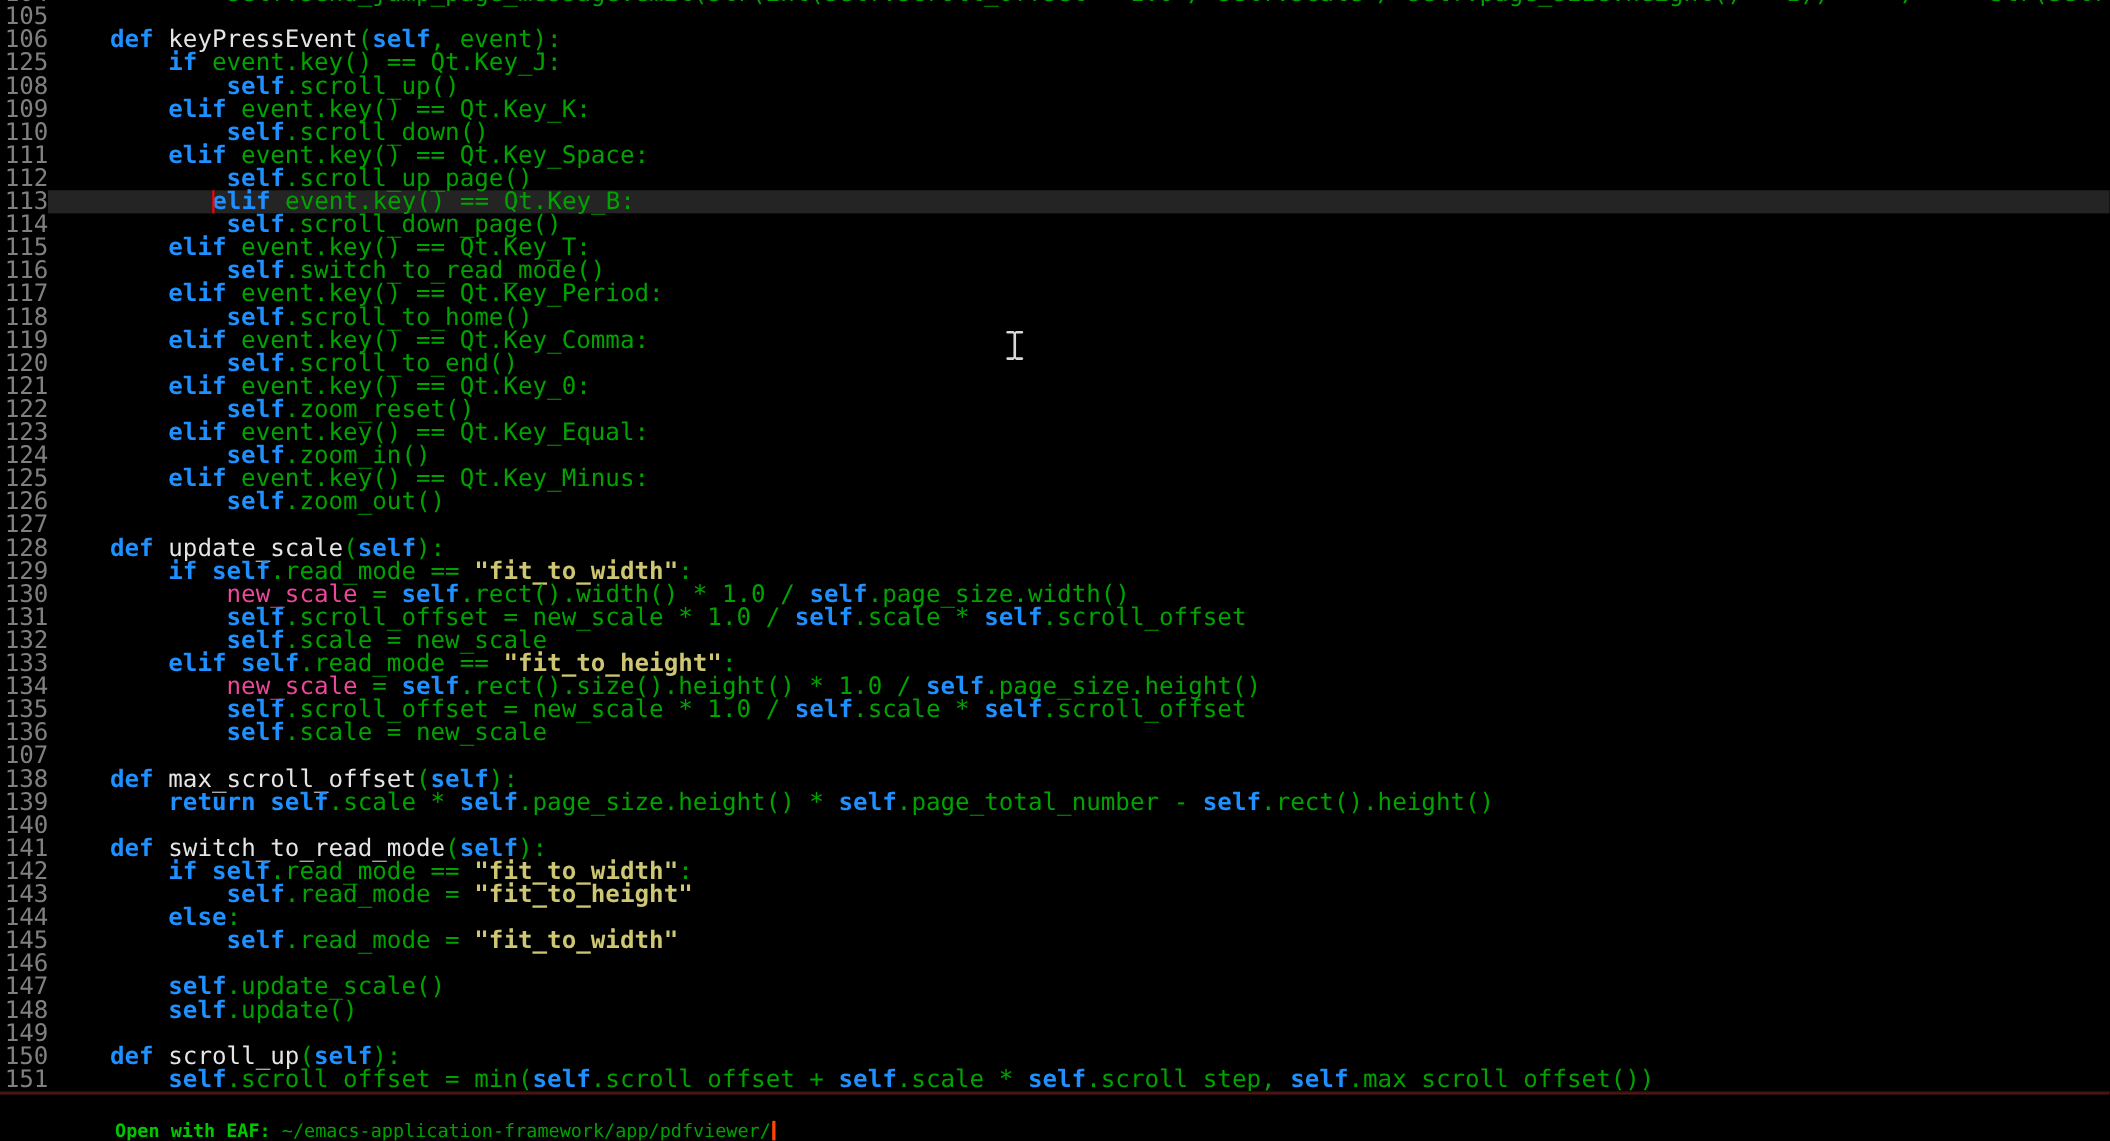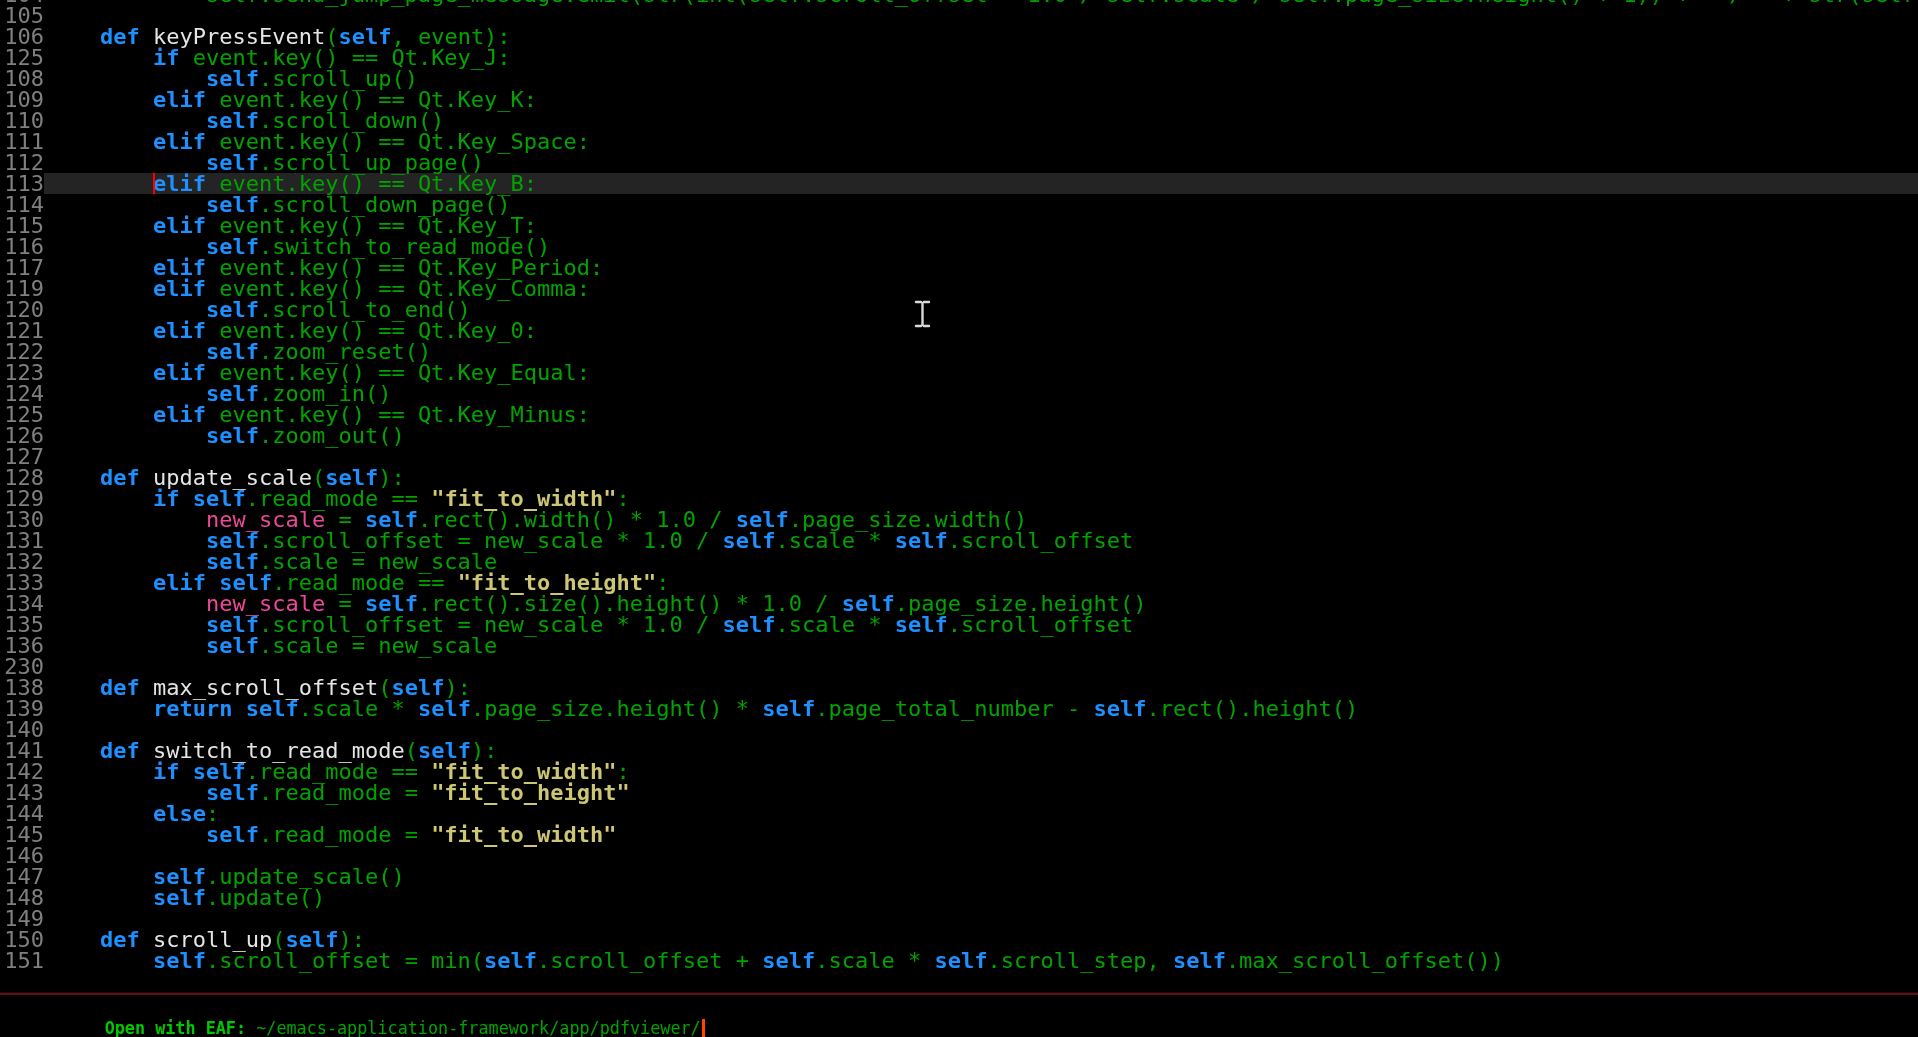--- a/index.html
+++ b/index.html
@@ -5,21 +5,21 @@
   html,body { margin:0; padding:0; background:#000; }
   .screen {
     position:relative; width:1918px; height:1037px; overflow:hidden;
     background:#000000;
     font-family:"DejaVu Sans Mono", monospace;
   }
   
   .code-window { position:absolute; left:0; top:0; width:1918px; height:992px; overflow:hidden; }
   .code-scroll { position:absolute; left:0; top:-16px; width:100%; }
   .row { display:flex; height:21px; line-height:21px; font-size:22px; white-space:pre; }
-  .row.hl { background:linear-gradient(90deg, #000000 0 44px, #242424 44px 100%); }
+  .row.hl { background:linear-gradient(90deg, #000000 0 44px, #242424 44px 100%);gap:40px; }
   .ln { flex:none; width:44px; text-align:right; color:#808080; }
   .code { position:relative; flex:1; padding-left:3px; color:#00a300; }
   .k { color:#1e90ff; font-weight:bold; }
   .f { color:#e5e5e5; }
   .s { color:#cdc673; font-weight:bold; }
   .v { color:#ec4899; }
   .caret-bar { position:absolute; top:0; width:2px; height:21px; background:#ff0000; }
   
   .modeline { position:absolute; left:0; top:992px; width:1918px; height:3px; background:#571414; border-top:1px solid #2a0808; box-sizing:border-box; }
   
@@ -47,39 +47,40 @@
         <div class="row"><span class="ln">108</span><span class="code"><span>            </span><span class="k">self</span><span>.scroll_up()</span></span></div>
         <div class="row"><span class="ln">109</span><span class="code"><span>        </span><span class="k">elif</span><span> event.key() == Qt.Key_K:</span></span></div>
         <div class="row"><span class="ln">110</span><span class="code"><span>            </span><span class="k">self</span><span>.scroll_down()</span></span></div>
         <div class="row"><span class="ln">111</span><span class="code"><span>        </span><span class="k">elif</span><span> event.key() == Qt.Key_Space:</span></span></div>
         <div class="row"><span class="ln">112</span><span class="code"><span>            </span><span class="k">self</span><span>.scroll_up_page()</span></span></div>
         <div class="row hl"><span class="ln">113</span><span class="code"><span class="caret-bar" style="left: calc(8ch + 3px);"></span><span>        </span><span class="k">elif</span><span> event.key() == Qt.Key_B:</span></span></div>
         <div class="row"><span class="ln">114</span><span class="code"><span>            </span><span class="k">self</span><span>.scroll_down_page()</span></span></div>
         <div class="row"><span class="ln">115</span><span class="code"><span>        </span><span class="k">elif</span><span> event.key() == Qt.Key_T:</span></span></div>
         <div class="row"><span class="ln">116</span><span class="code"><span>            </span><span class="k">self</span><span>.switch_to_read_mode()</span></span></div>
         <div class="row"><span class="ln">117</span><span class="code"><span>        </span><span class="k">elif</span><span> event.key() == Qt.Key_Period:</span></span></div>
+        <div class="row"><span class="ln">118</span><span class="code"><span>            </span><span class="k">self</span><span>.scroll_to_home()</span></span></div>
         <div class="row"><span class="ln">119</span><span class="code"><span>        </span><span class="k">elif</span><span> event.key() == Qt.Key_Comma:</span></span></div>
         <div class="row"><span class="ln">120</span><span class="code"><span>            </span><span class="k">self</span><span>.scroll_to_end()</span></span></div>
         <div class="row"><span class="ln">121</span><span class="code"><span>        </span><span class="k">elif</span><span> event.key() == Qt.Key_0:</span></span></div>
         <div class="row"><span class="ln">122</span><span class="code"><span>            </span><span class="k">self</span><span>.zoom_reset()</span></span></div>
         <div class="row"><span class="ln">123</span><span class="code"><span>        </span><span class="k">elif</span><span> event.key() == Qt.Key_Equal:</span></span></div>
         <div class="row"><span class="ln">124</span><span class="code"><span>            </span><span class="k">self</span><span>.zoom_in()</span></span></div>
         <div class="row"><span class="ln">125</span><span class="code"><span>        </span><span class="k">elif</span><span> event.key() == Qt.Key_Minus:</span></span></div>
         <div class="row"><span class="ln">126</span><span class="code"><span>            </span><span class="k">self</span><span>.zoom_out()</span></span></div>
         <div class="row"><span class="ln">127</span><span class="code"></span></div>
         <div class="row"><span class="ln">128</span><span class="code"><span>    </span><span class="k">def</span><span> </span><span class="f">update_scale</span><span>(</span><span class="k">self</span><span>):</span></span></div>
         <div class="row"><span class="ln">129</span><span class="code"><span>        </span><span class="k">if</span><span> </span><span class="k">self</span><span>.read_mode == </span><span class="s">"fit_to_width"</span><span>:</span></span></div>
         <div class="row"><span class="ln">130</span><span class="code"><span>            </span><span class="v">new_scale</span><span> = </span><span class="k">self</span><span>.rect().width() * 1.0 / </span><span class="k">self</span><span>.page_size.width()</span></span></div>
         <div class="row"><span class="ln">131</span><span class="code"><span>            </span><span class="k">self</span><span>.scroll_offset = new_scale * 1.0 / </span><span class="k">self</span><span>.scale * </span><span class="k">self</span><span>.scroll_offset</span></span></div>
         <div class="row"><span class="ln">132</span><span class="code"><span>            </span><span class="k">self</span><span>.scale = new_scale</span></span></div>
         <div class="row"><span class="ln">133</span><span class="code"><span>        </span><span class="k">elif</span><span> </span><span class="k">self</span><span>.read_mode == </span><span class="s">"fit_to_height"</span><span>:</span></span></div>
         <div class="row"><span class="ln">134</span><span class="code"><span>            </span><span class="v">new_scale</span><span> = </span><span class="k">self</span><span>.rect().size().height() * 1.0 / </span><span class="k">self</span><span>.page_size.height()</span></span></div>
         <div class="row"><span class="ln">135</span><span class="code"><span>            </span><span class="k">self</span><span>.scroll_offset = new_scale * 1.0 / </span><span class="k">self</span><span>.scale * </span><span class="k">self</span><span>.scroll_offset</span></span></div>
         <div class="row"><span class="ln">136</span><span class="code"><span>            </span><span class="k">self</span><span>.scale = new_scale</span></span></div>
-        <div class="row"><span class="ln">230</span><span class="code"></span></div>
+        <div class="row"><span class="ln">107</span><span class="code"></span></div>
         <div class="row"><span class="ln">138</span><span class="code"><span>    </span><span class="k">def</span><span> </span><span class="f">max_scroll_offset</span><span>(</span><span class="k">self</span><span>):</span></span></div>
         <div class="row"><span class="ln">139</span><span class="code"><span>        </span><span class="k">return</span><span> </span><span class="k">self</span><span>.scale * </span><span class="k">self</span><span>.page_size.height() * </span><span class="k">self</span><span>.page_total_number - </span><span class="k">self</span><span>.rect().height()</span></span></div>
         <div class="row"><span class="ln">140</span><span class="code"></span></div>
         <div class="row"><span class="ln">141</span><span class="code"><span>    </span><span class="k">def</span><span> </span><span class="f">switch_to_read_mode</span><span>(</span><span class="k">self</span><span>):</span></span></div>
         <div class="row"><span class="ln">142</span><span class="code"><span>        </span><span class="k">if</span><span> </span><span class="k">self</span><span>.read_mode == </span><span class="s">"fit_to_width"</span><span>:</span></span></div>
         <div class="row"><span class="ln">143</span><span class="code"><span>            </span><span class="k">self</span><span>.read_mode = </span><span class="s">"fit_to_height"</span></span></div>
         <div class="row"><span class="ln">144</span><span class="code"><span>        </span><span class="k">else</span><span>:</span></span></div>
         <div class="row"><span class="ln">145</span><span class="code"><span>            </span><span class="k">self</span><span>.read_mode = </span><span class="s">"fit_to_width"</span></span></div>
         <div class="row"><span class="ln">146</span><span class="code"></span></div>
         <div class="row"><span class="ln">147</span><span class="code"><span>        </span><span class="k">self</span><span>.update_scale()</span></span></div>

